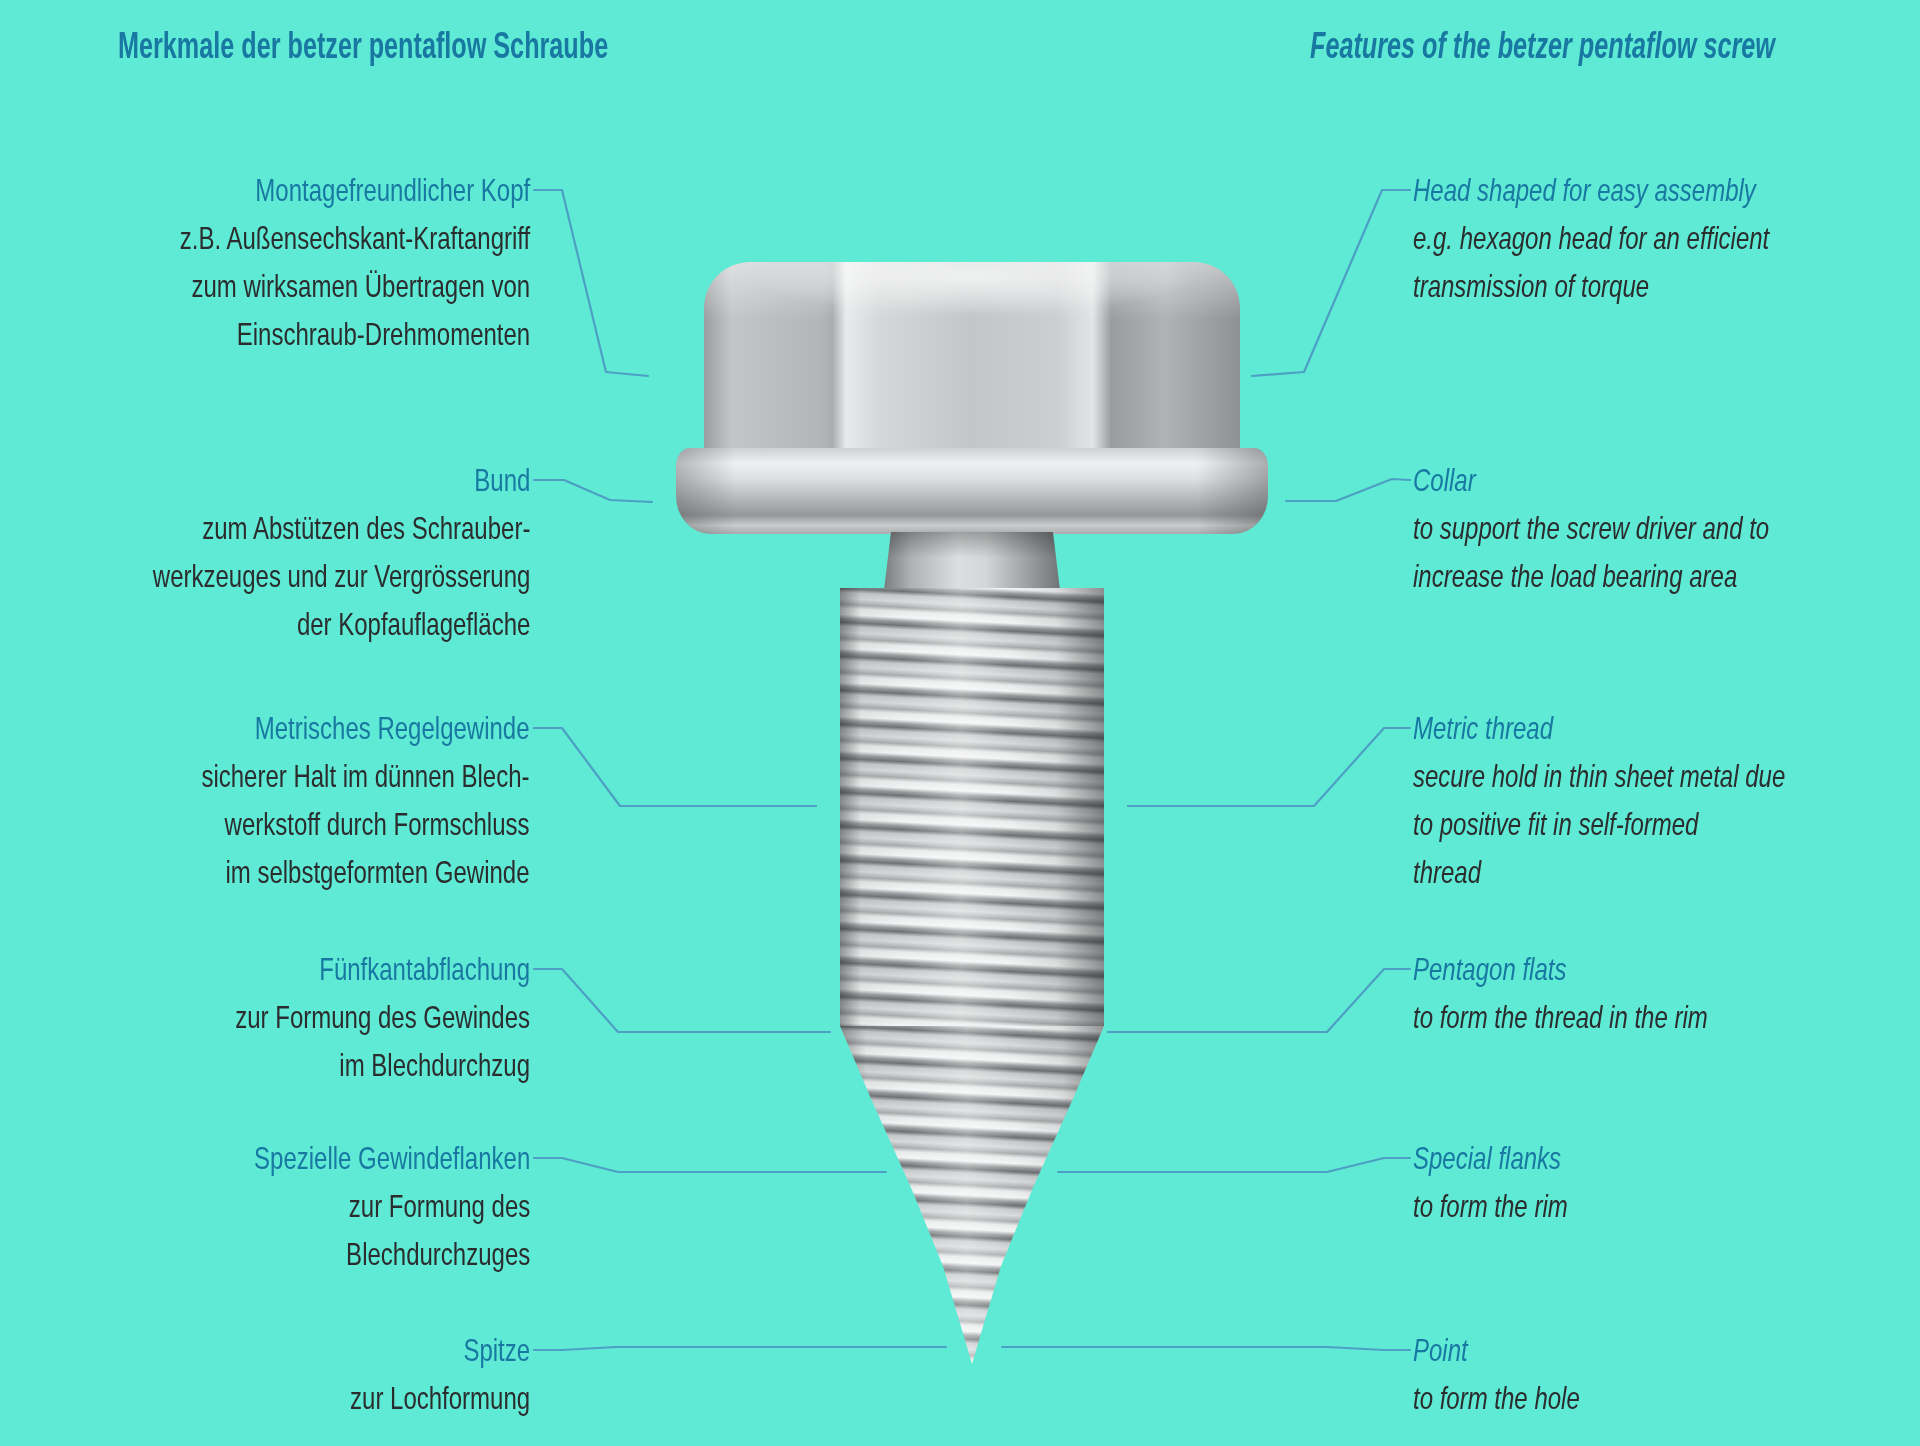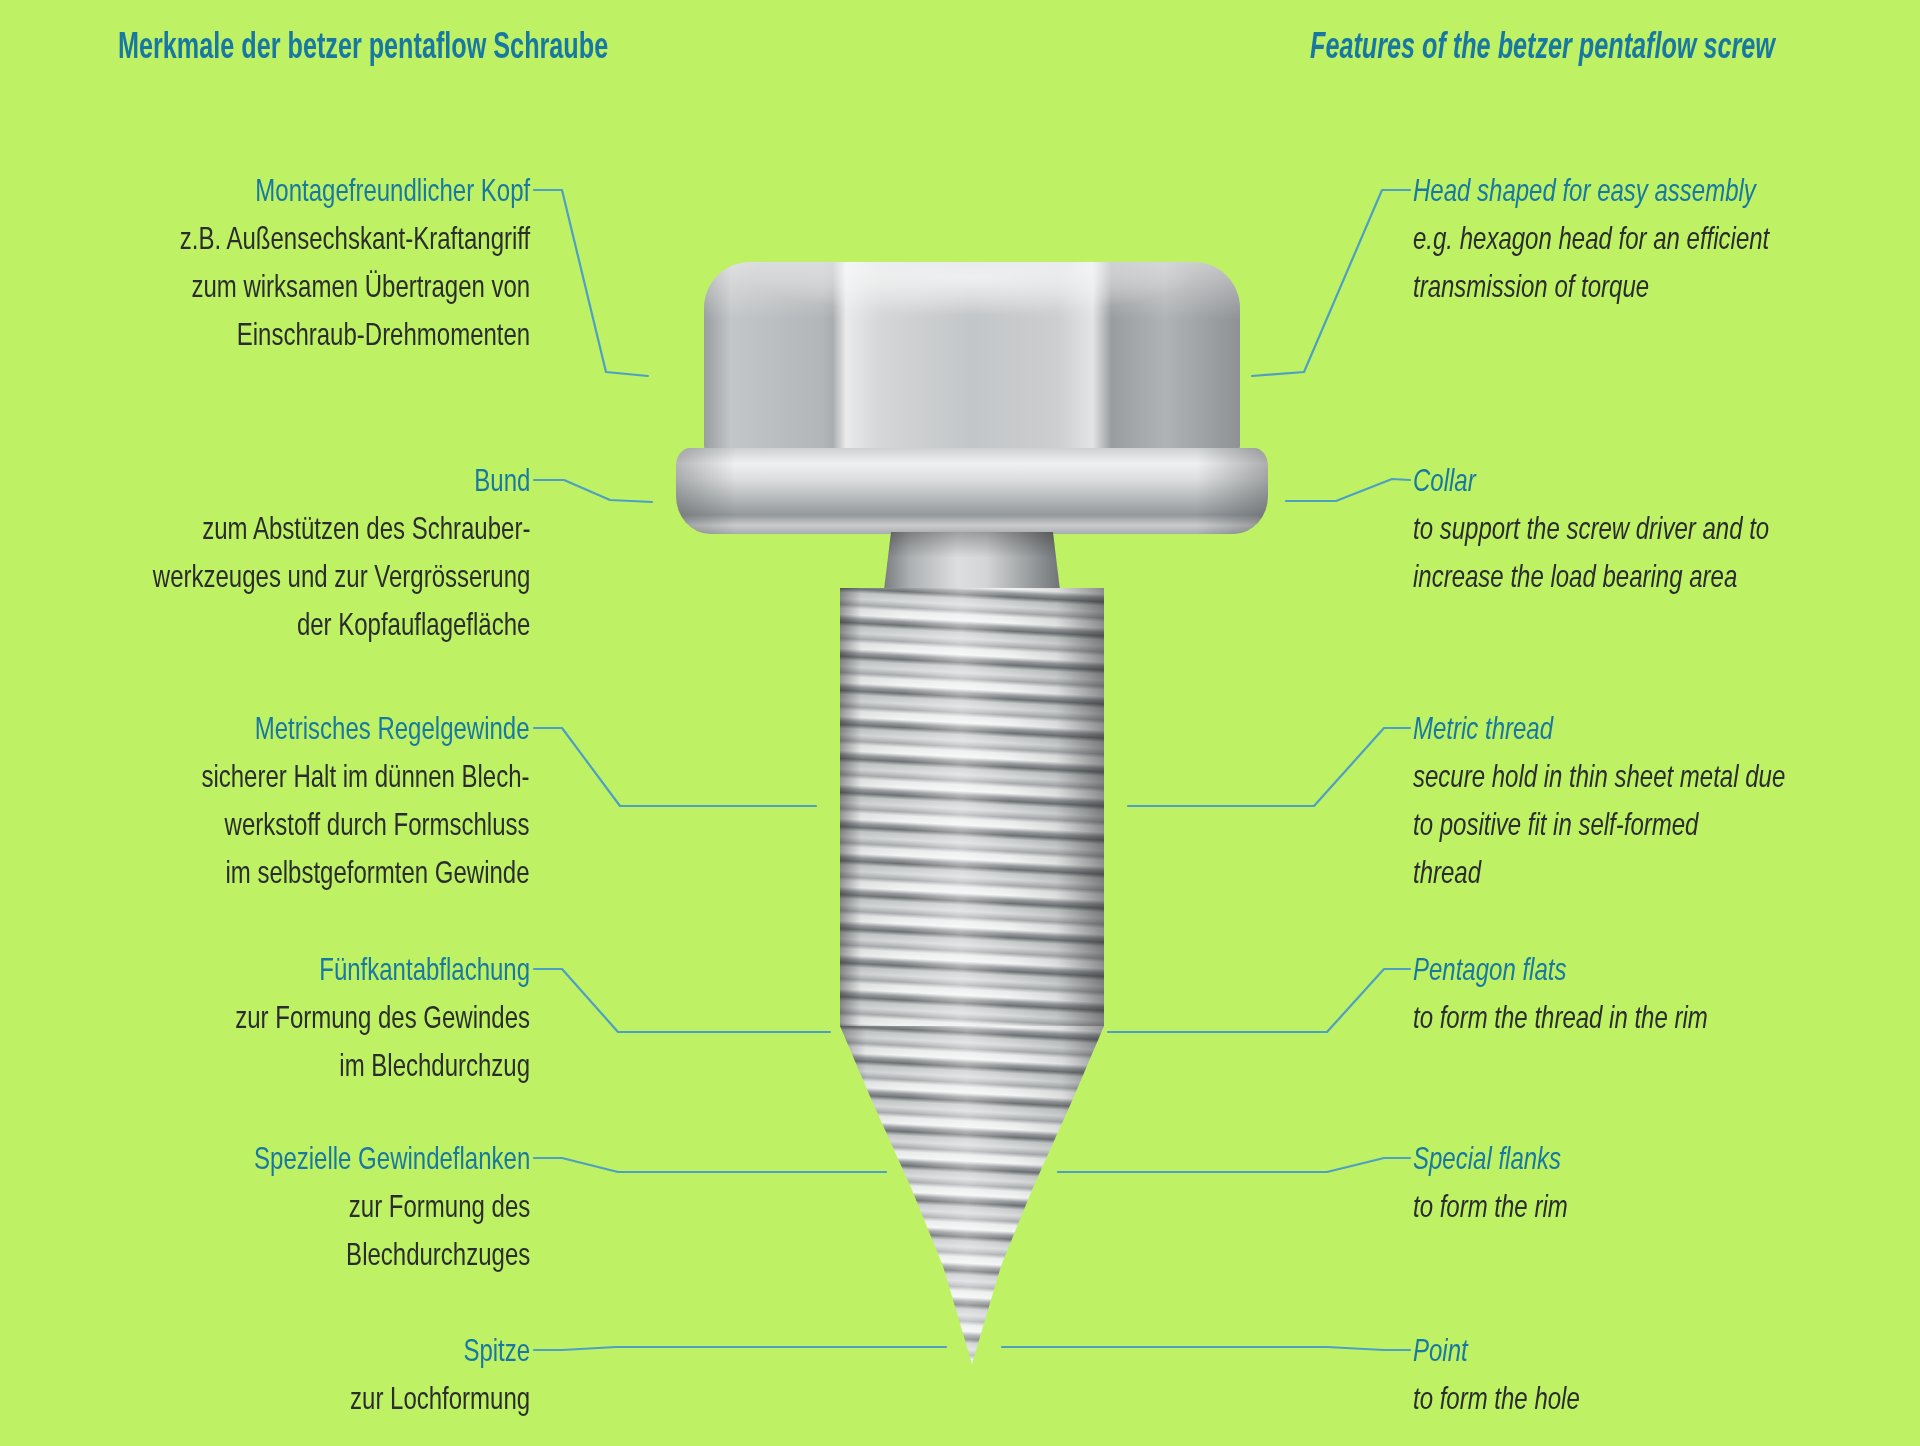--- a/index.html
+++ b/index.html
@@ -1,17 +1,17 @@
 <!DOCTYPE html>
 <html><head>
 <meta charset="utf-8">
 <style>
   html,body{margin:0;padding:0;background:#fff;}
   .page{
-    position:relative;width:1920px;height:1446px;background:#bef264;overflow:hidden;
+    position:relative;width:1920px;height:1446px;background:#5eead4;overflow:hidden;
     font-family:"Liberation Sans",sans-serif;color:#2b2c2e;
     --accent:#1878a2; --line:#4d9fc4;
   }
   
   .title{position:absolute;font-size:36px;font-weight:700;color:var(--accent);
          white-space:nowrap;transform:scaleX(.70);line-height:48px;}
   .title-de{left:118px;top:22px;transform-origin:top left;}
   .title-en{left:1310px;top:22px;font-style:italic;transform-origin:top left;}
   
   .feature{position:absolute;font-size:32px;line-height:48px;white-space:nowrap;transform:scaleX(.75);}

